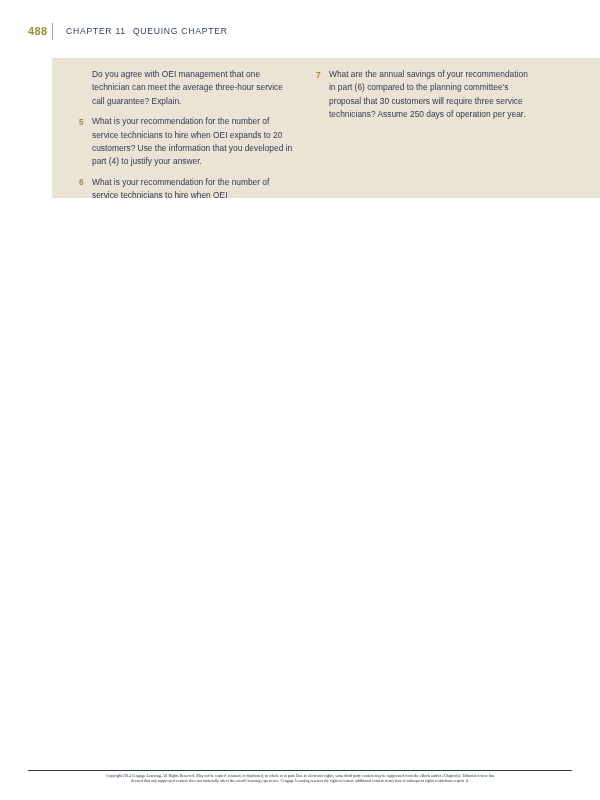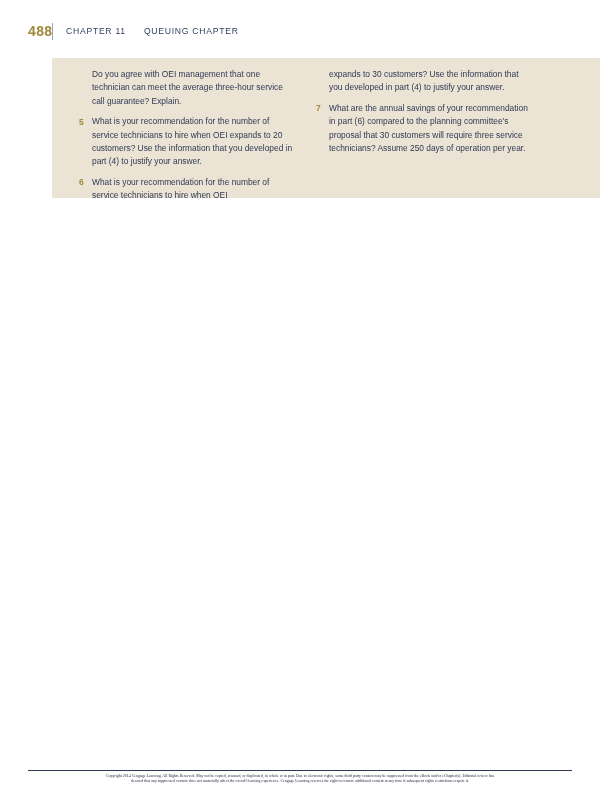--- a/index.html
+++ b/index.html
@@ -18,40 +18,40 @@
   
   .running-head {
     position: absolute;
     top: 22px;
     left: 28px;
     display: flex;
     align-items: center;
     height: 18px;
   }
   .folio {
-    font-size: 14px;
+    font-size: 11px;
     font-weight: bold;
     color: #a08a3c;
     letter-spacing: 0.4px;
     width: 24px;
   }
   .head-rule {
     width: 1px;
     height: 17px;
     background: #9aa3b5;
     margin: 0 13px 0 0;
   }
   .chapter-title {
     font-size: 8.6px;
     color: #2e3c5e;
     letter-spacing: 0.75px;
     white-space: nowrap;
   }
   .chapter-title .ch-label {
-    margin-right: 18px;
+    margin-right: 7px;
   }
 
   
   .exercise-box {
     position: absolute;
     left: 52px;
     top: 58px;
     width: 575px;
     height: 140px;
     background: #ebe3d3;
@@ -149,24 +149,20 @@
         <span class="ptext last-line-left">What is your recommendation for the number of service technicians to hire when OEI expands to 20 customers? Use the information that you developed in part (4) to justify your answer.</span>
       </div>
       <div class="para">
         <span class="marker">6</span>
         <span class="ptext last-line-left">What is your recommendation for the number of service technicians to hire when OEI</span>
       </div>
     </div>
 
     <div class="col">
       <div class="para">
-        <span class="marker blank"></span>
-        <span class="ptext last-line-left">expands to 30 customers? Use the information that you developed in part (4) to justify your answer.</span>
-      </div>
-      <div class="para">
         <span class="marker">7</span>
         <span class="ptext last-line-left">What are the annual savings of your recommendation in part (6) compared to the planning committee's proposal that 30 customers will require three service technicians? Assume 250 days of operation per year.</span>
       </div>
     </div>
 
   </div>
 </div>
 
 <div class="footer-rule"></div>
 <div class="footer">

